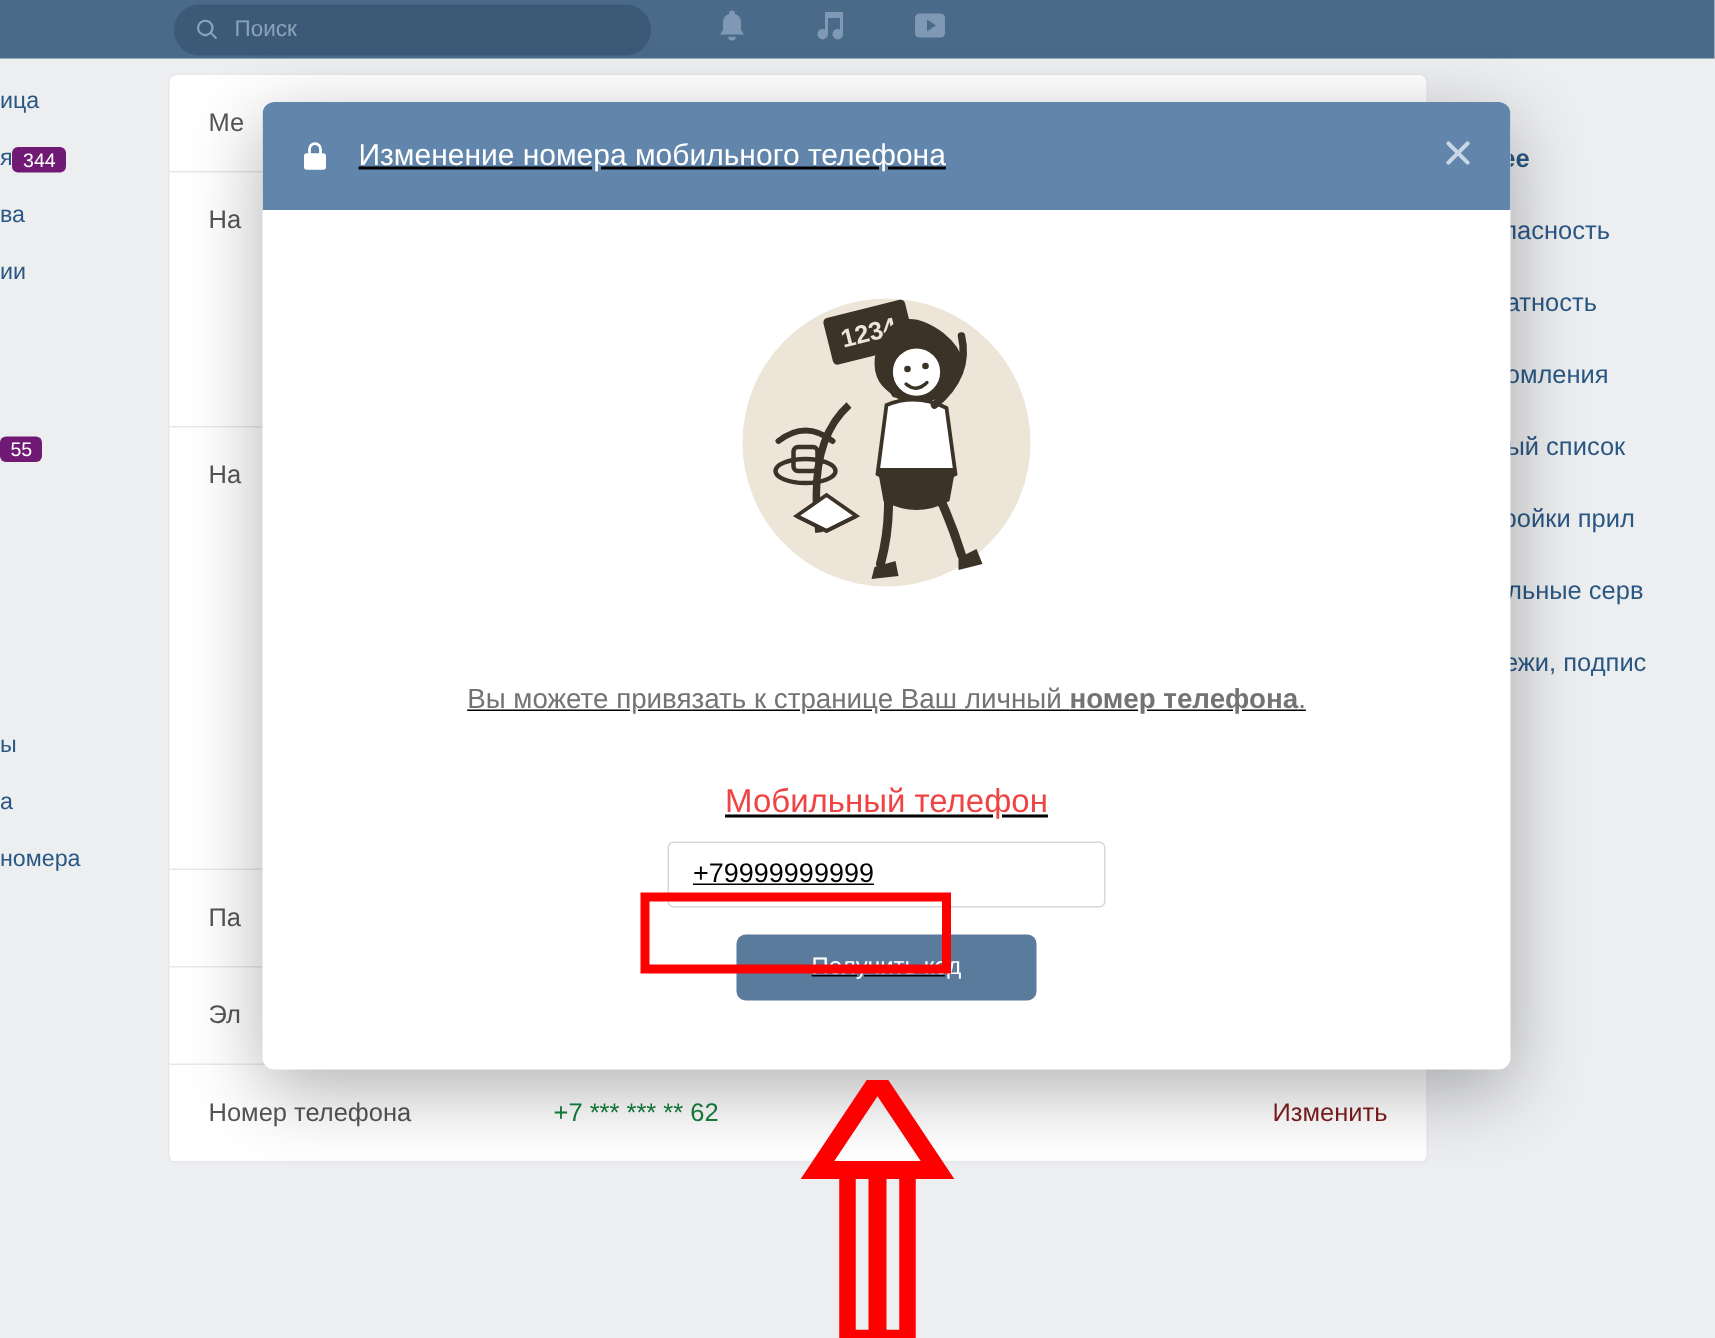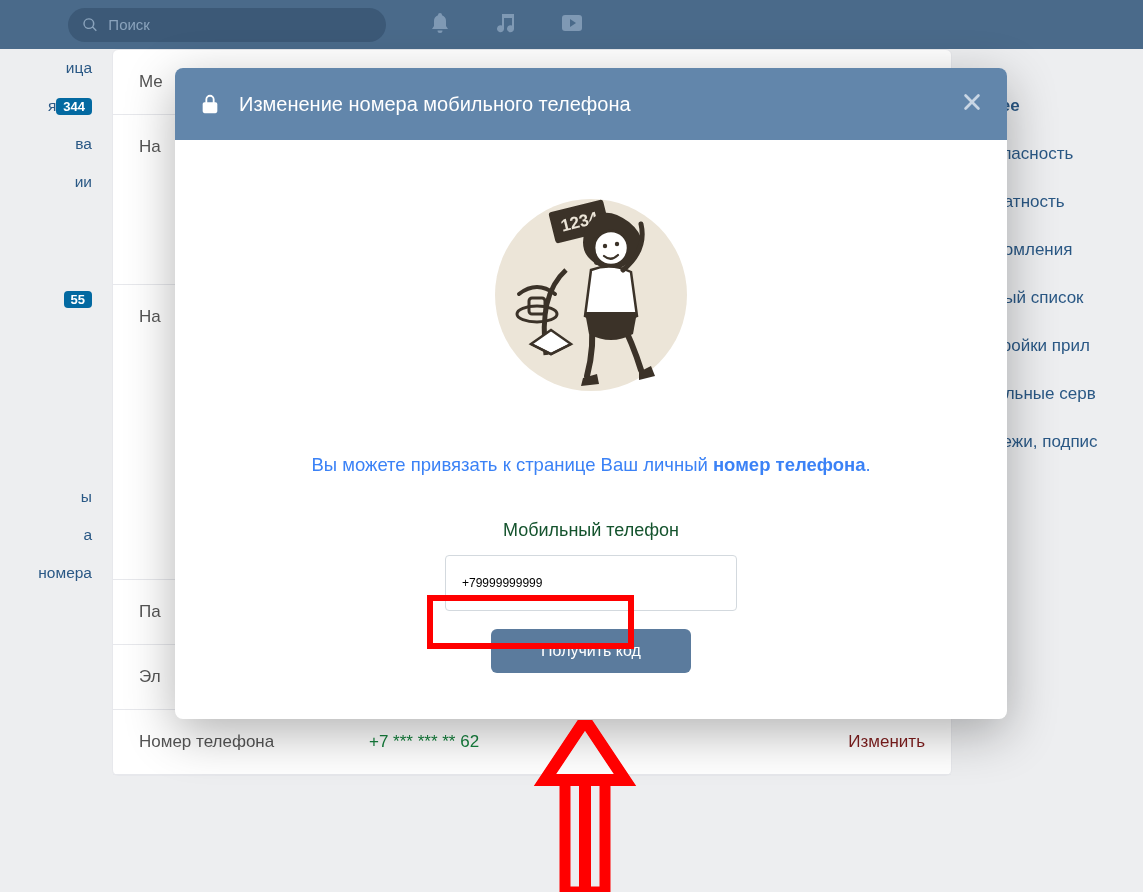--- a/index.html
+++ b/index.html
@@ -1,59 +1,59 @@
 <!DOCTYPE html>
 <html><head>
 <meta charset="utf-8">
 <style>
   * { box-sizing: border-box; margin: 0; padding: 0; }
   html, body { width: 1143px; height: 892px; overflow: hidden; font-family: -apple-system, BlinkMacSystemFont, "Segoe UI", Arial, sans-serif; background: #edeef0; }
 
   
-  .topnav { position: absolute; top: 0; left: 0; right: 0; height: 49px; background: #4a6a8a; display: flex; align-items: center; padding-left: 68px; }
+  .topnav { position: absolute; top: 0; left: 0; right: 0; height: 39px; background: #4a6a8a; display: flex; align-items: center; padding-left: 116px; }
   .search-wrap { display: flex; align-items: center; background: #3c5977; border-radius: 20px; width: 318px; height: 34px; padding: 0 14px; }
   .search-wrap svg { fill: #8aa3bc; width: 18px; height: 18px; }
   .search-input { background: transparent; border: none; outline: none; margin-left: 10px; color: #cdd9e5; font-size: 15px; width: 100%; }
   .search-input::placeholder { color: #8aa3bc; }
   .topicons { display: flex; align-items: center; margin-left: 42px; gap: 42px; }
   .topicons svg { fill: #7f99b4; width: 24px; height: 24px; }
 
   
   .left-nav { position: absolute; top: 49px; left: 0; width: 100px; font-size: 15.5px; color: #2a5885; }
-  .left-nav .item { display:flex; justify-content:flex-end; align-items:center; padding: 10px 8px 10px 0; }
-  .left-nav .badge { background: #0369a1; color: #fff; font-size: 13px; border-radius: 4px; padding: 1px 7px; font-weight: 700;}
+  .left-nav .item { display:flex; justify-content:flex-start; align-items:center; padding: 10px 8px 10px 0; }
+  .left-nav .badge { background: #701a75; color: #fff; font-size: 13px; border-radius: 4px; padding: 1px 7px; font-weight: 400;}
 
   
   .main-card { position: absolute; top: 49px; left: 112px; width: 840px; background: #fff; border: 1px solid #e7e8ec; border-radius: 6px; padding: 0; font-size: 17px; color: #333; }
   .main-card .row { border-bottom: 1px solid #e7e8ec; padding: 22px 26px; display: flex; }
   .main-card .row:last-child { border-bottom: none; }
   .main-card .label { color: #555; width: 220px; }
   .phone-row { display:flex; align-items:center; padding: 22px 26px; border-bottom:1px solid #e7e8ec;}
   .phone-row .val { margin-left: 10px; color:#15803d; }
   .phone-row .chg { margin-left:auto; color:#7f1d1d; }
 
   
   .right-nav { position:absolute; top: 82px; left: 960px; width: 200px; font-size:17px; color:#2a5885; }
   .right-nav .ritem { padding: 14px 0 14px 16px; }
   .right-nav .sel { font-weight:600; }
 
   
-  .modal { position:absolute; top: 68px; left: 175px; width: 832px; background:#fff; border-radius: 8px; box-shadow: 0 14px 50px rgba(0,0,0,0.3); overflow:hidden; }
+  .modal { position:absolute; top: 68px; left: 175px; width: 832px; background:#fff; border-radius: 8px; box-shadow: 0 14px 50px rgba(0,0,0,0.3); overflow:hidden;text-decoration:underline; }
   .modal-head { background:#6286ab; height:72px; display:flex; align-items:center; padding:0 24px; }
   .modal-head svg.lock { fill:#fff; width:22px; height:22px; }
   .modal-title { margin-left:18px; color:#fff; font-size:20px; font-weight:500; }
   .modal-head .close { margin-left:auto; cursor:pointer; }
   .modal-head .close svg { fill:#c9d6e4; width:22px; height:22px; }
 
   .modal-body { padding: 40px 50px 46px; text-align:center; }
   .illus { width:200px; height:230px; margin: 0 auto 36px; }
-  .mtext { font-size:18.5px; color:#3b82f6; line-height:1.6; margin-bottom:40px; }
+  .mtext { font-size:18.5px; color:#737373; line-height:1.6; margin-bottom:40px; }
   .mtext b { font-weight:700; }
-  .flabel { font-size:18px; color:#14532d; margin-bottom:14px; }
-  .phone-input { width:292px; height:56px; border:1px solid #d3d9de; border-radius:4px; font-size:12px; padding:0 16px; outline:none; margin:0 auto 18px; display:block;}
+  .flabel { font-size:22px; color:#ef4444; margin-bottom:14px; }
+  .phone-input { width:292px; height:44px; border:1px solid #d3d9de; border-radius:4px; font-size:18px; padding:0 16px; outline:none; margin:0 auto 18px; display:block;}
   .getcode { display:block; margin:0 auto; background:#5b7b9d; color:#fff; border:none; border-radius:6px; width:200px; height:44px; font-size:16px; cursor:pointer;}
 
   
   .redbox { position:absolute; border:6px solid #f00; pointer-events:none; }
 
   
   .redarrow { position:absolute; pointer-events:none; }
 </style>
 </head>
 <body>

